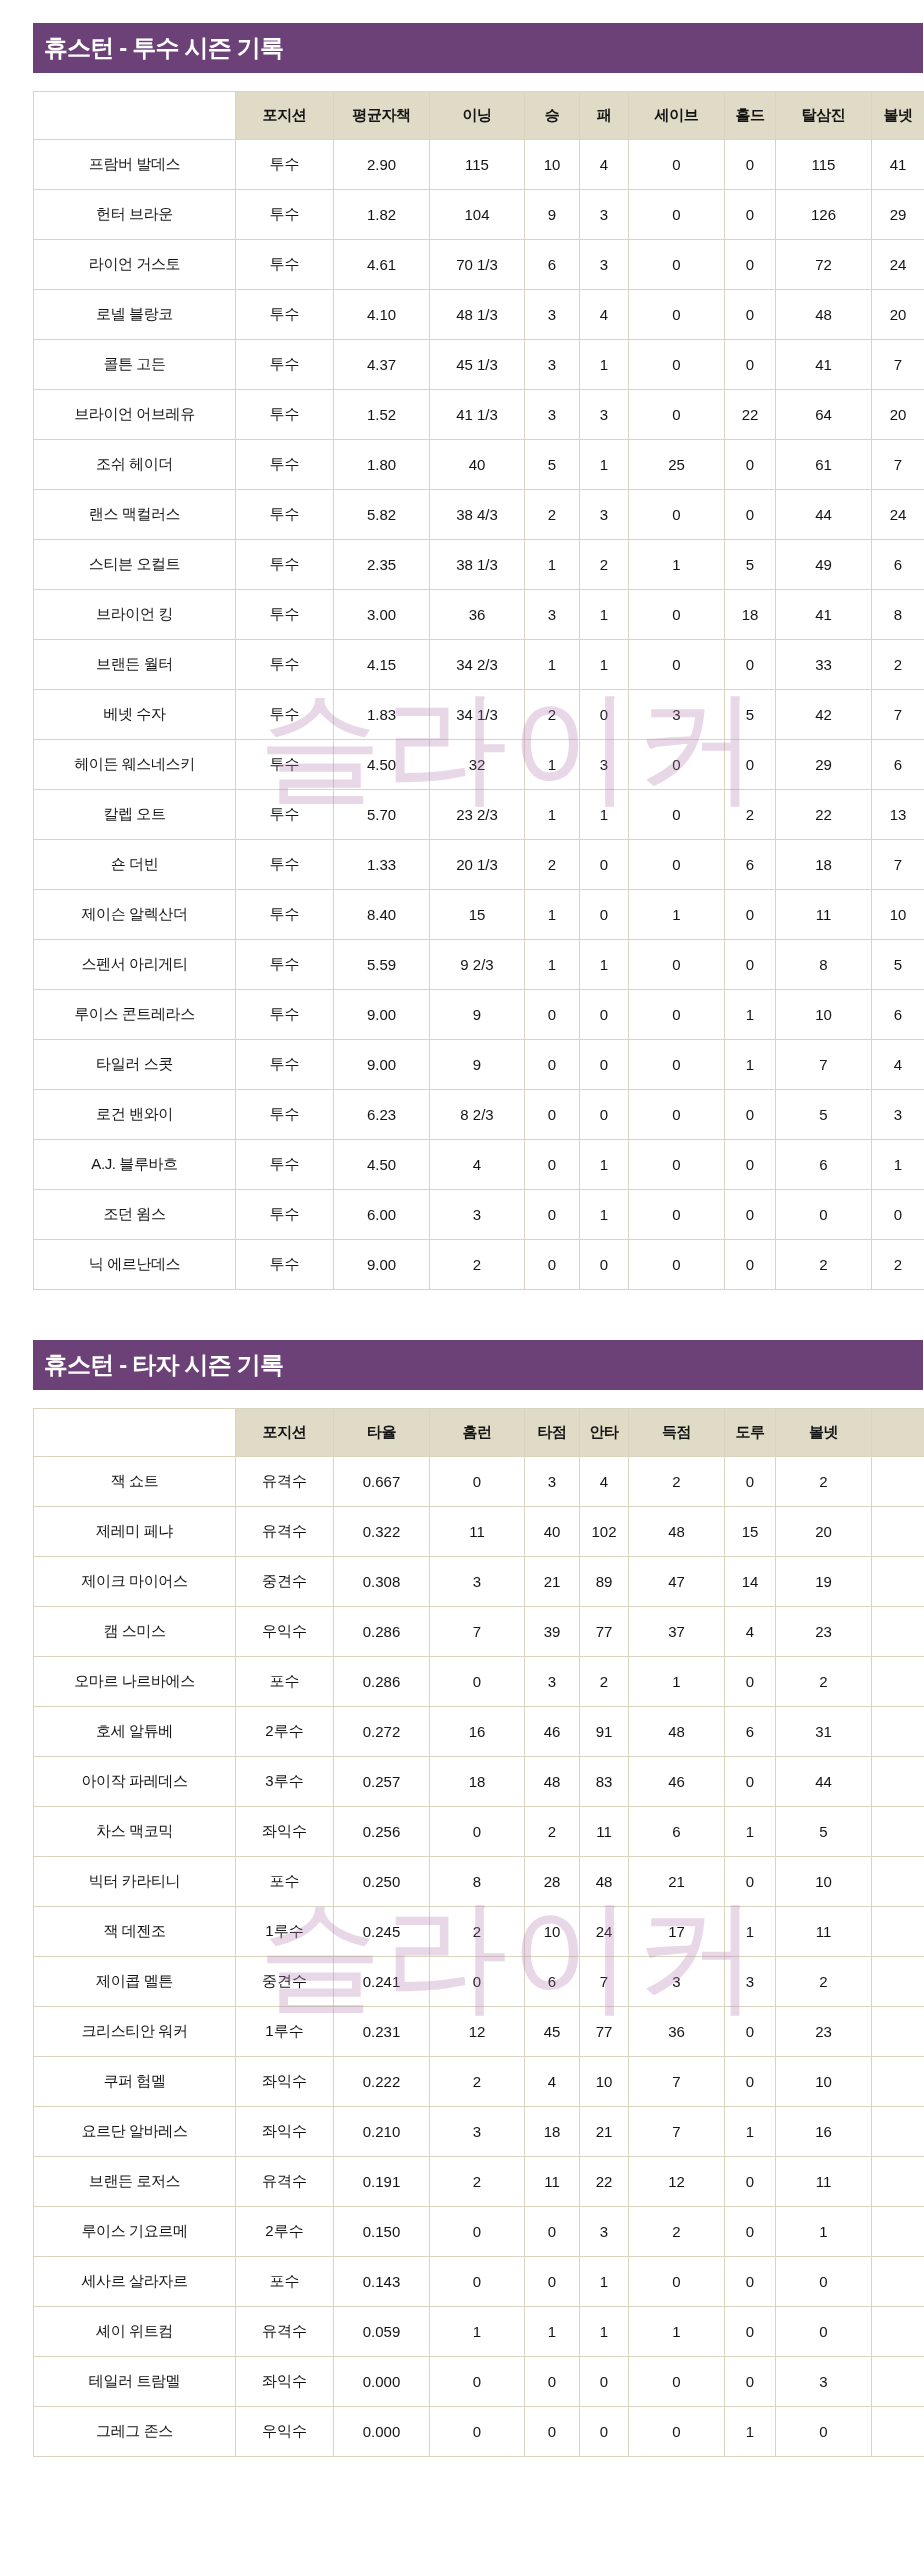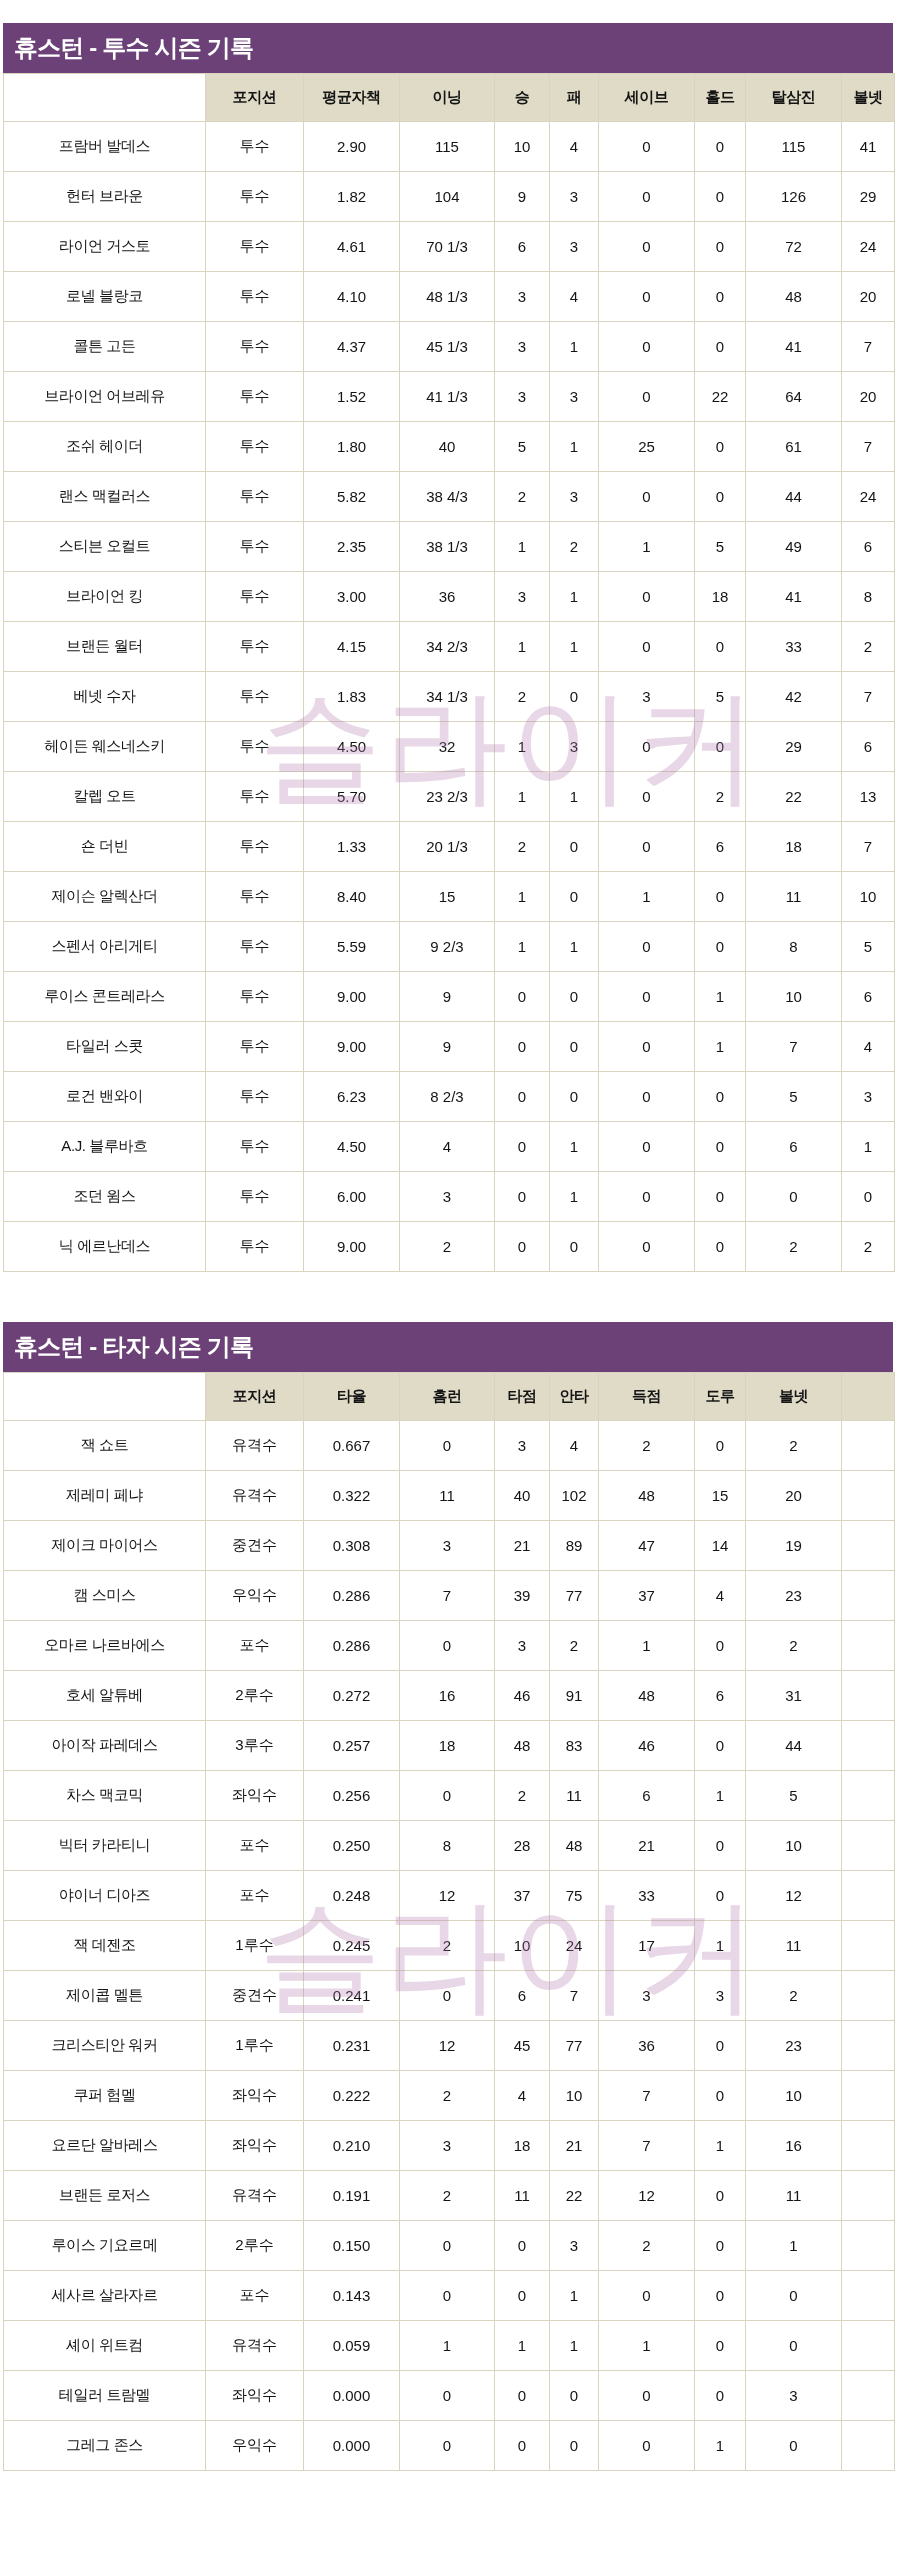--- a/index.html
+++ b/index.html
@@ -4,40 +4,41 @@
 <style>
   html, body { margin: 0; padding: 0; }
   body {
     width: 924px;
     height: 2576px;
     background: #ffffff;
     font-family: "Liberation Sans", sans-serif;
     position: relative;
     overflow: hidden;
   }
-  .page { padding-top: 23px; padding-left: 3px; }
+  .page { padding-top: 23px; padding-left: 33px; }
   .table-section { width: 890px; }
   .section-gap { margin-top: 50px; }
   .title-bar {
     height: 50px;
     line-height: 50px;
     background: #6b4177;
     color: #ffffff;
     font-size: 24px;
     font-weight: 700;
     padding-left: 10.8px;
     box-sizing: border-box;
     letter-spacing: -0.8px;
     white-space: nowrap;
   }
   table.stats {
     border-collapse: collapse;
     table-layout: fixed;
     width: 890px;
     background: #ffffff;
+    margin-top: 18px;
   }
   table.stats th, table.stats td {
     border: 0.8px solid #d9d4c0;
     text-align: center;
     vertical-align: middle;
     color: #141414;
     font-size: 15px;
     padding: 0 1.7px;
     overflow: hidden;
     white-space: nowrap;
@@ -514,32 +515,20 @@
             <td>0.250</td>
             <td>8</td>
             <td>28</td>
             <td>48</td>
             <td>21</td>
             <td>0</td>
             <td>10</td>
             <td></td>
           </tr>
           <tr>
-            <td class="name">야이너 디아즈</td>
-            <td>포수</td>
-            <td>0.248</td>
-            <td>12</td>
-            <td>37</td>
-            <td>75</td>
-            <td>33</td>
-            <td>0</td>
-            <td>12</td>
-            <td></td>
-          </tr>
-          <tr>
             <td class="name">잭 데젠조</td>
             <td>1루수</td>
             <td>0.245</td>
             <td>2</td>
             <td>10</td>
             <td>24</td>
             <td>17</td>
             <td>1</td>
             <td>11</td>
             <td></td>

